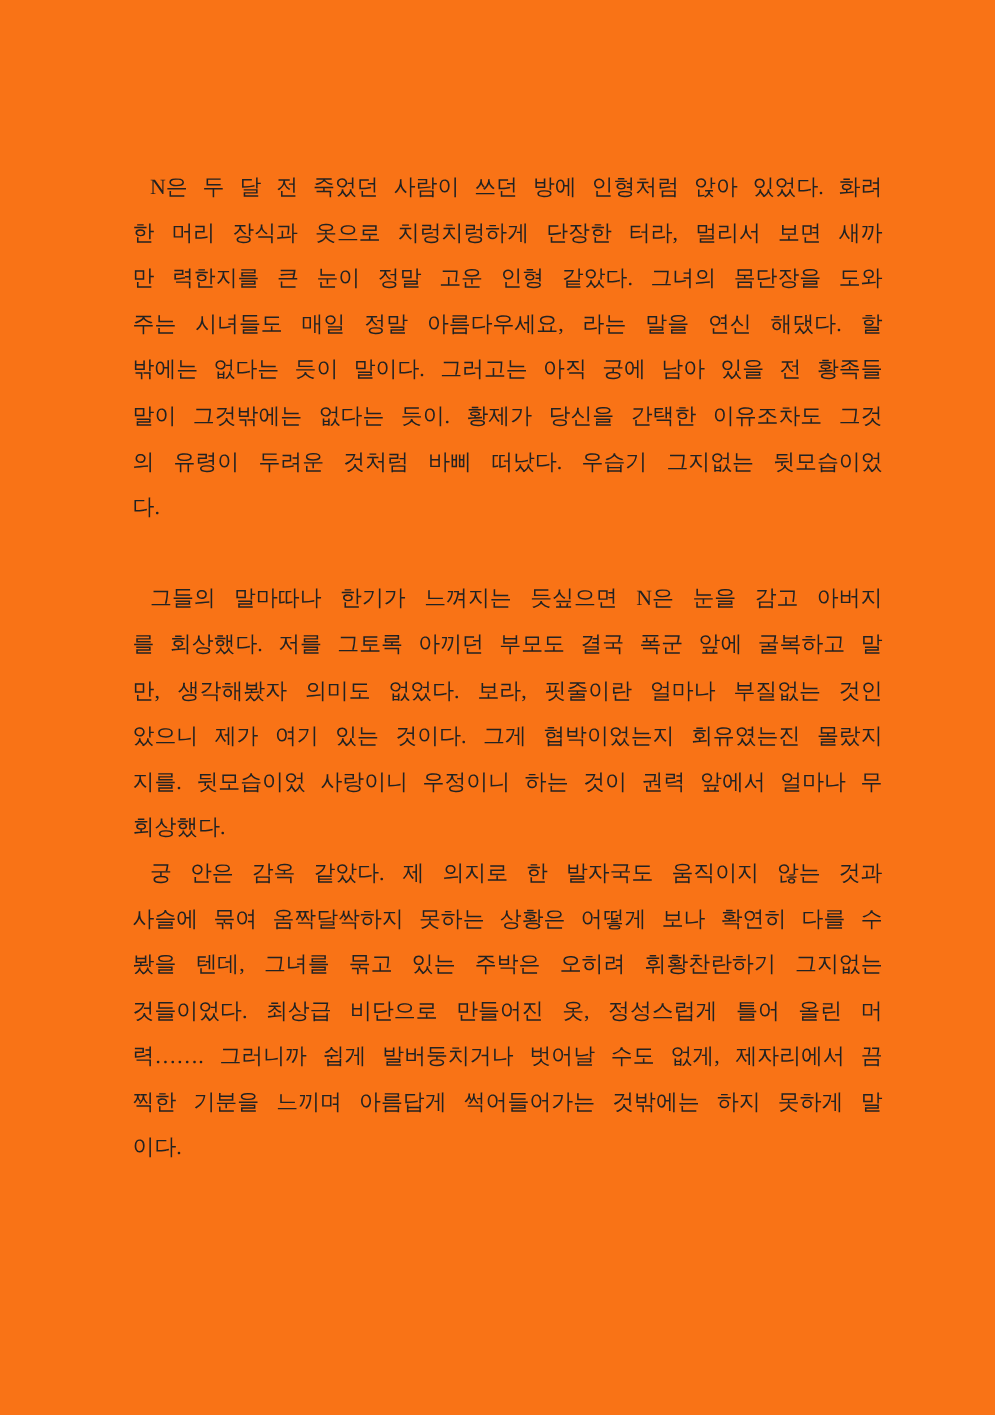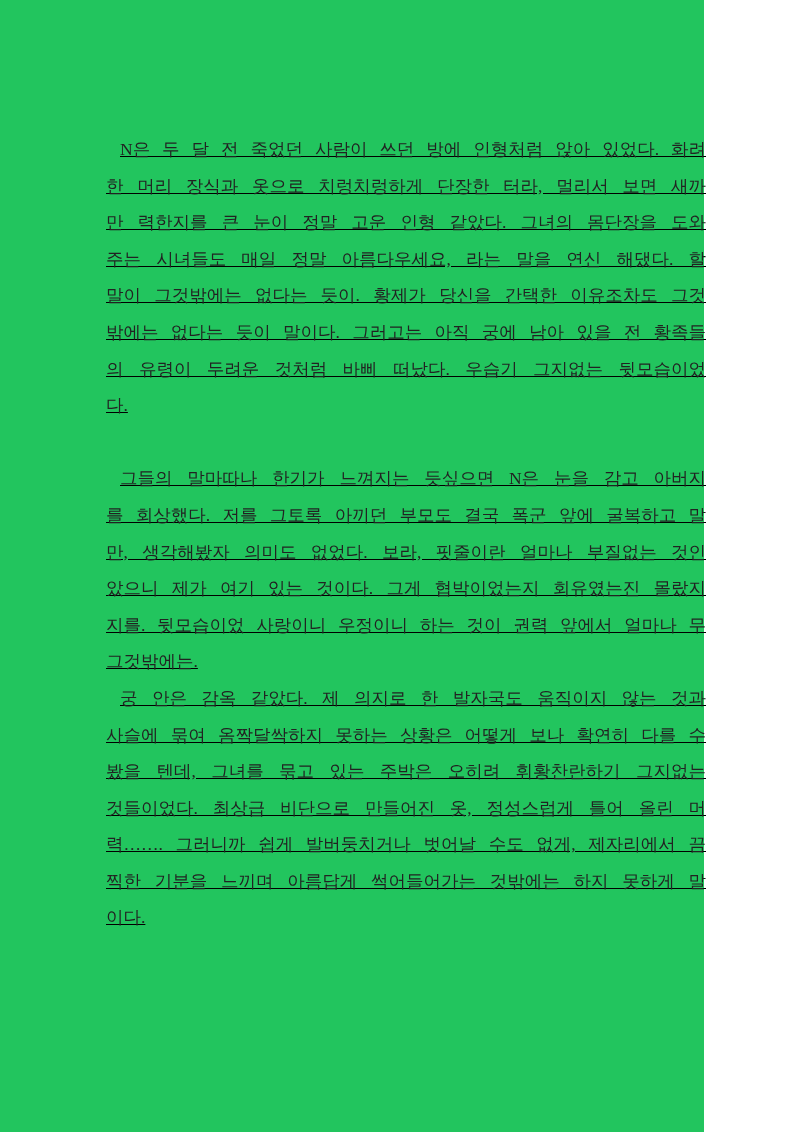--- a/index.html
+++ b/index.html
@@ -7,26 +7,25 @@
     padding: 0;
   }
   body {
     width: 800px;
     height: 1132px;
     background: #ffffff;
     overflow: hidden;
   }
   .page {
     position: relative;
-    width: 704px;
+    width: 796px;
     height: 1132px;
-    background: #22c55e;
+    background: #f97316;
     box-sizing: border-box;
     padding: 131px 94px 0 106px;
-    text-decoration: underline;
   }
   .text-block {
     width: 600px;
     font-family: "Liberation Serif", "DejaVu Serif", serif;
     font-size: 17.5px;
     line-height: 36.6px;
     color: #222222;
     word-break: keep-all;
   }
   .paragraph {
@@ -50,32 +49,32 @@
 </head>
 <body>
 
 <div class="page">
   <div class="text-block">
       <div class="paragraph gap-after">
         <div class="line para-first">N은 두 달 전 죽었던 사람이 쓰던 방에 인형처럼 앉아 있었다. 화려</div>
         <div class="line">한 머리 장식과 옷으로 치렁치렁하게 단장한 터라, 멀리서 보면 새까</div>
         <div class="line">만 력한지를 큰 눈이 정말 고운 인형 같았다. 그녀의 몸단장을 도와</div>
         <div class="line">주는 시녀들도 매일 정말 아름다우세요, 라는 말을 연신 해댔다. 할</div>
+        <div class="line">밖에는 없다는 듯이 말이다. 그러고는 아직 궁에 남아 있을 전 황족들</div>
         <div class="line">말이 그것밖에는 없다는 듯이. 황제가 당신을 간택한 이유조차도 그것</div>
-        <div class="line">밖에는 없다는 듯이 말이다. 그러고는 아직 궁에 남아 있을 전 황족들</div>
         <div class="line">의 유령이 두려운 것처럼 바삐 떠났다. 우습기 그지없는 뒷모습이었</div>
         <div class="line para-last">다.</div>
       </div>
       <div class="paragraph">
         <div class="line para-first">그들의 말마따나 한기가 느껴지는 듯싶으면 N은 눈을 감고 아버지</div>
         <div class="line">를 회상했다. 저를 그토록 아끼던 부모도 결국 폭군 앞에 굴복하고 말</div>
         <div class="line">만, 생각해봤자 의미도 없었다. 보라, 핏줄이란 얼마나 부질없는 것인</div>
         <div class="line">았으니 제가 여기 있는 것이다. 그게 협박이었는지 회유였는진 몰랐지</div>
         <div class="line">지를. 뒷모습이었 사랑이니 우정이니 하는 것이 권력 앞에서 얼마나 무</div>
-        <div class="line para-last">그것밖에는.</div>
+        <div class="line para-last">회상했다.</div>
       </div>
       <div class="paragraph">
         <div class="line para-first">궁 안은 감옥 같았다. 제 의지로 한 발자국도 움직이지 않는 것과</div>
         <div class="line">사슬에 묶여 옴짝달싹하지 못하는 상황은 어떻게 보나 확연히 다를 수</div>
         <div class="line">봤을 텐데, 그녀를 묶고 있는 주박은 오히려 휘황찬란하기 그지없는</div>
         <div class="line">것들이었다. 최상급 비단으로 만들어진 옷, 정성스럽게 틀어 올린 머</div>
         <div class="line">력……. 그러니까 쉽게 발버둥치거나 벗어날 수도 없게, 제자리에서 끔</div>
         <div class="line">찍한 기분을 느끼며 아름답게 썩어들어가는 것밖에는 하지 못하게 말</div>
         <div class="line para-last">이다.</div>
       </div>

